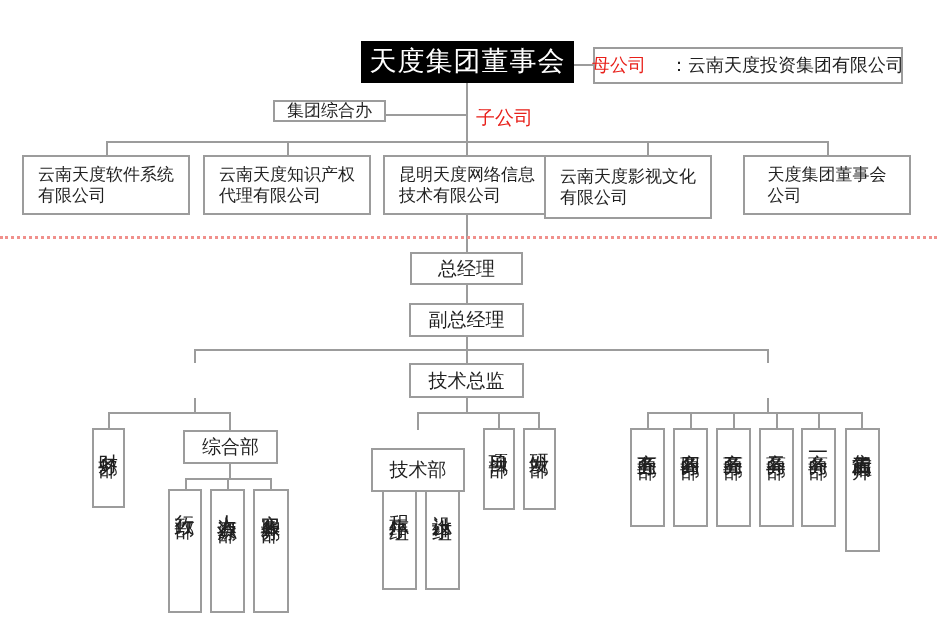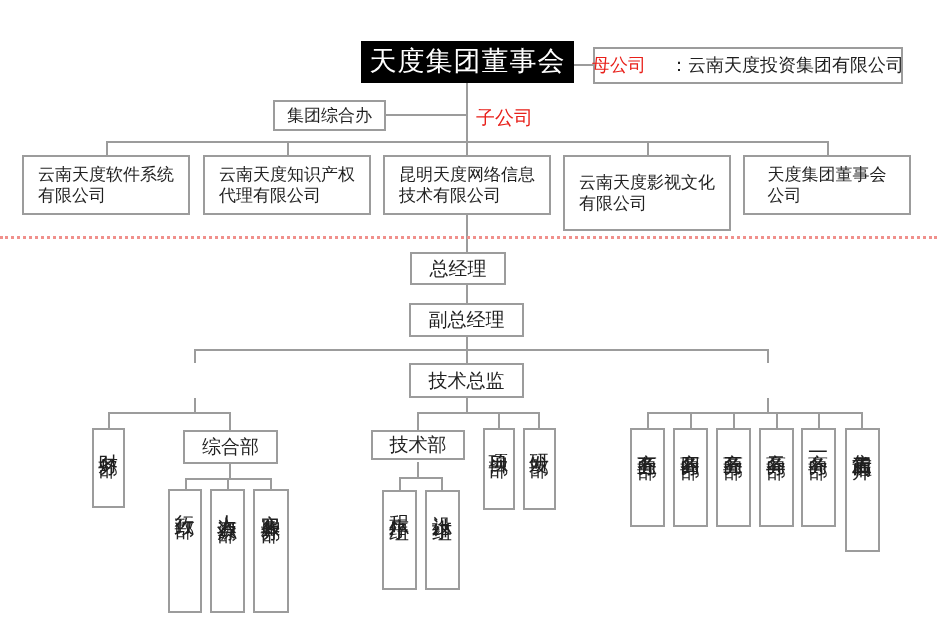--- a/index.html
+++ b/index.html
@@ -92,55 +92,55 @@
 
   <div class="divider"></div>
 
   <div class="box board" style="left:361px;top:41px;width:213px;height:42px">天度集团董事会</div>
 
   <div class="box parent" style="left:593px;top:47px;width:310px;height:37px">
     <span class="red">母公司</span>
       <span>：云南天度投资集团有限公司</span>
   </div>
 
-  <div class="box office" style="left:273px;top:100px;width:113px;height:31px">集团综合办</div>
+  <div class="box office" style="left:273px;top:100px;width:113px;height:22px">集团综合办</div>
 
   <div class="floatlabel" style="left:476px;top:105px">子公司</div>
 
   <div class="box sub" style="left:22px;top:155px;width:168px;height:60px">云南天度软件系统
 有限公司</div>
   <div class="box sub" style="left:203px;top:155px;width:168px;height:60px">云南天度知识产权
 代理有限公司</div>
   <div class="box sub" style="left:383px;top:155px;width:168px;height:60px">昆明天度网络信息
 技术有限公司</div>
-  <div class="box sub" style="left:563px;top:155px;width:168px;height:76px">云南天度影视文化
+  <div class="box sub" style="left:544px;top:155px;width:168px;height:64px">云南天度影视文化
 有限公司</div>
   <div class="box sub" style="left:743px;top:155px;width:168px;height:60px">天度集团董事会
 公司</div>
 
-  <div class="box mgr" style="left:410px;top:252px;width:96px;height:33px">总经理</div>
+  <div class="box mgr" style="left:410px;top:252px;width:113px;height:33px">总经理</div>
   <div class="box mgr" style="left:409px;top:303px;width:115px;height:34px">副总经理</div>
 
   <div class="box mgr" style="left:409px;top:363px;width:115px;height:35px">技术总监</div>
 
   <div class="box vbox" style="left:92px;top:428px;width:33px;height:80px">
     <span class="vtext">财务部</span>
   </div>
   <div class="box dept" style="left:183px;top:430px;width:95px;height:34px">综合部</div>
   <div class="box vbox" style="left:168px;top:489px;width:34px;height:124px">
     <span class="vtext">行政部</span>
   </div>
   <div class="box vbox" style="left:210px;top:489px;width:35px;height:124px">
     <span class="vtext">人力资源部</span>
   </div>
   <div class="box vbox" style="left:253px;top:489px;width:36px;height:124px">
     <span class="vtext">客户服务部</span>
   </div>
 
-  <div class="box dept" style="left:371px;top:430px;width:94px;height:30px">技术部</div>
+  <div class="box dept" style="left:371px;top:448px;width:94px;height:44px">技术部</div>
   <div class="box vbox" style="left:483px;top:428px;width:32px;height:82px">
     <span class="vtext">项目部</span>
   </div>
   <div class="box vbox" style="left:523px;top:428px;width:33px;height:82px">
     <span class="vtext">研发部</span>
   </div>
   <div class="box vbox" style="left:382px;top:490px;width:35px;height:100px">
     <span class="vtext">程序小组</span>
   </div>
   <div class="box vbox" style="left:425px;top:490px;width:35px;height:100px">

